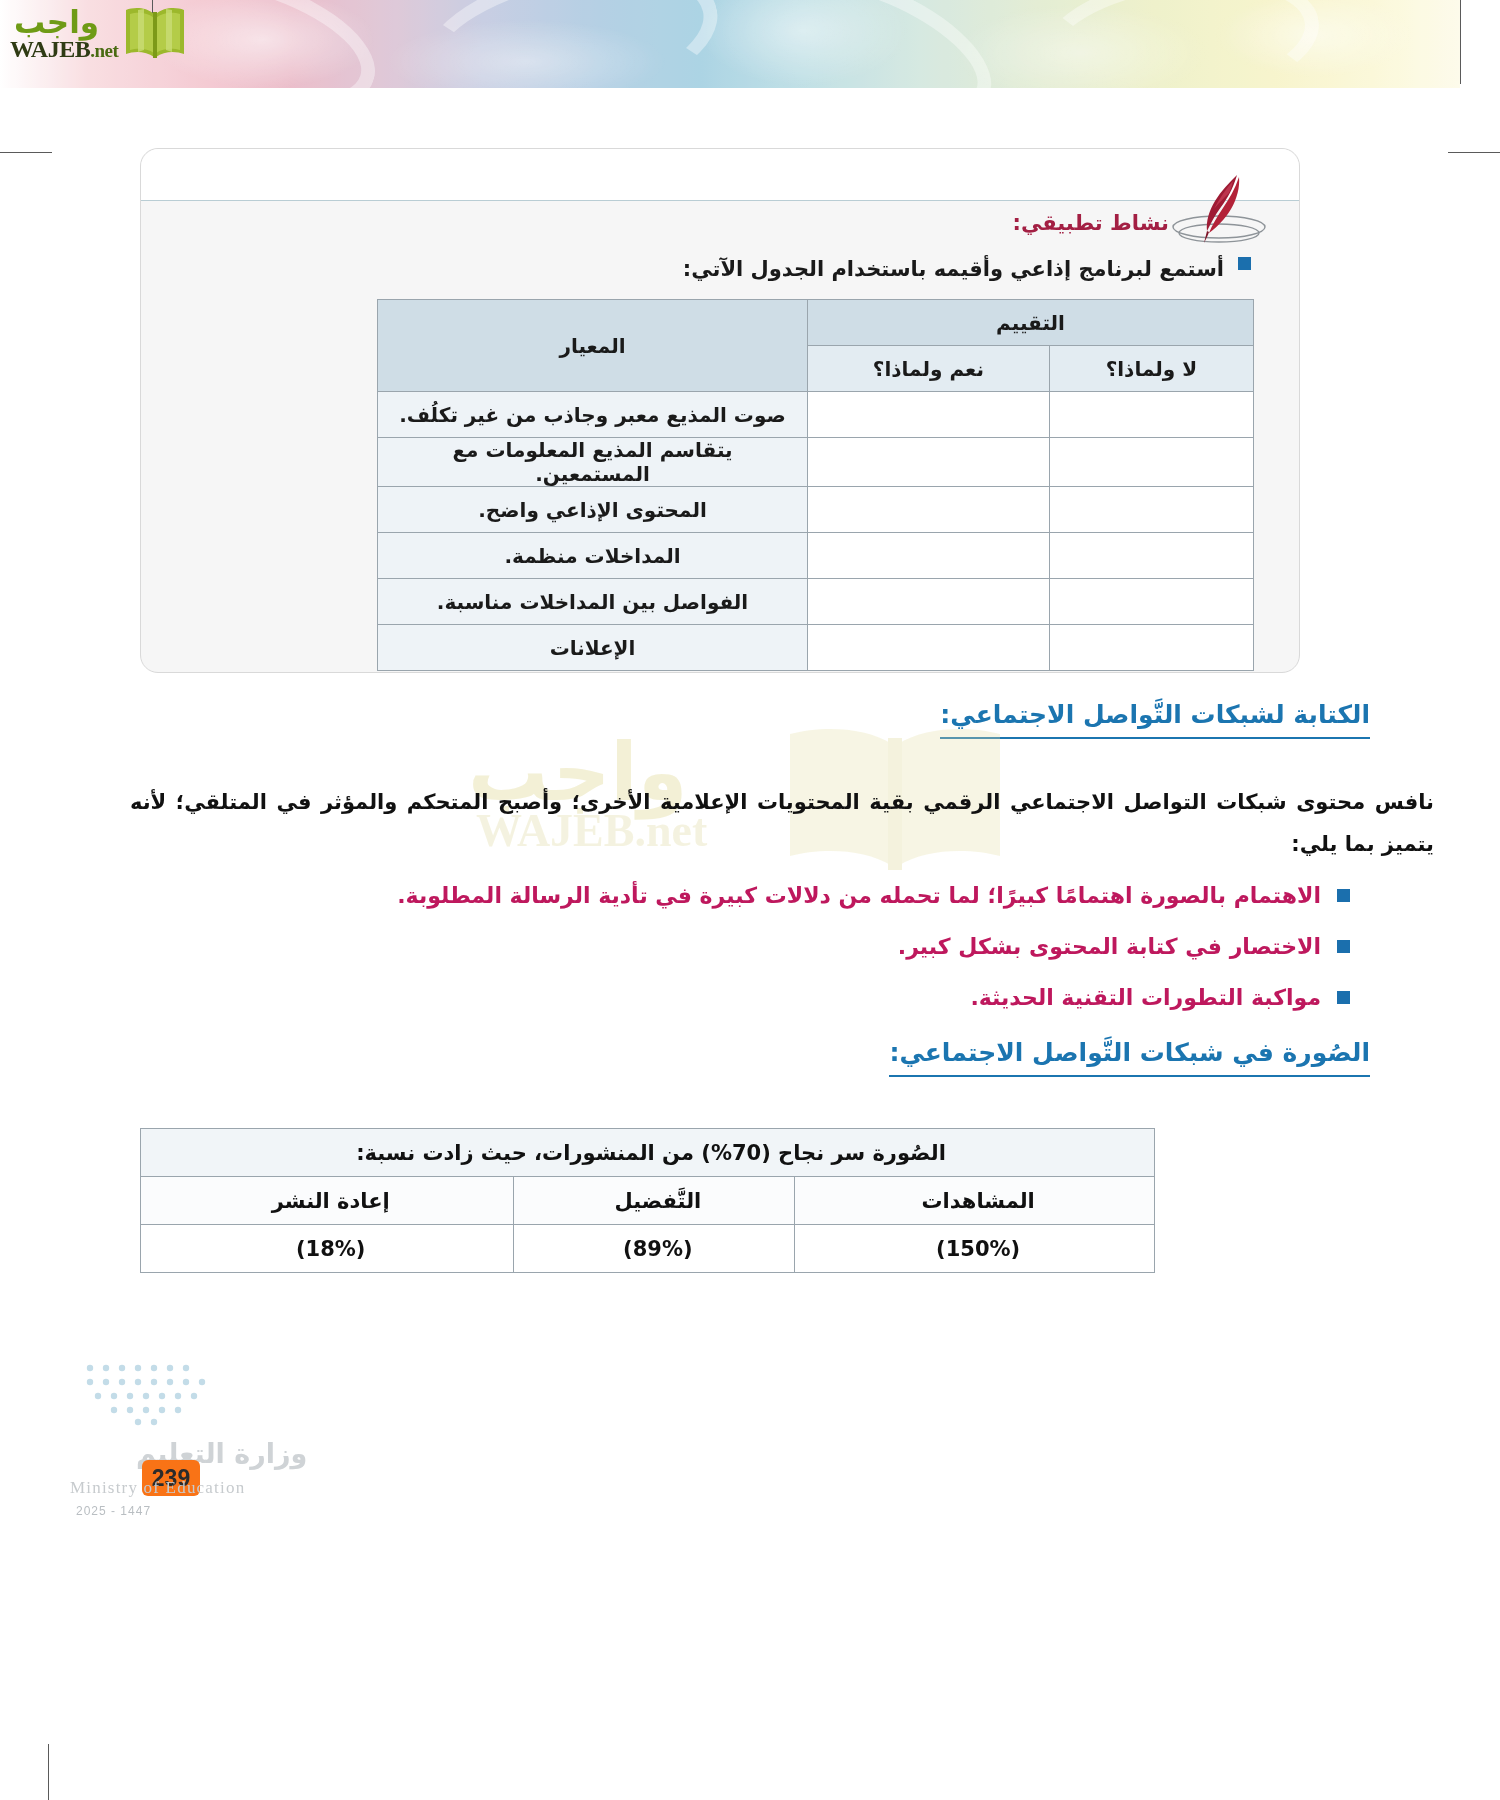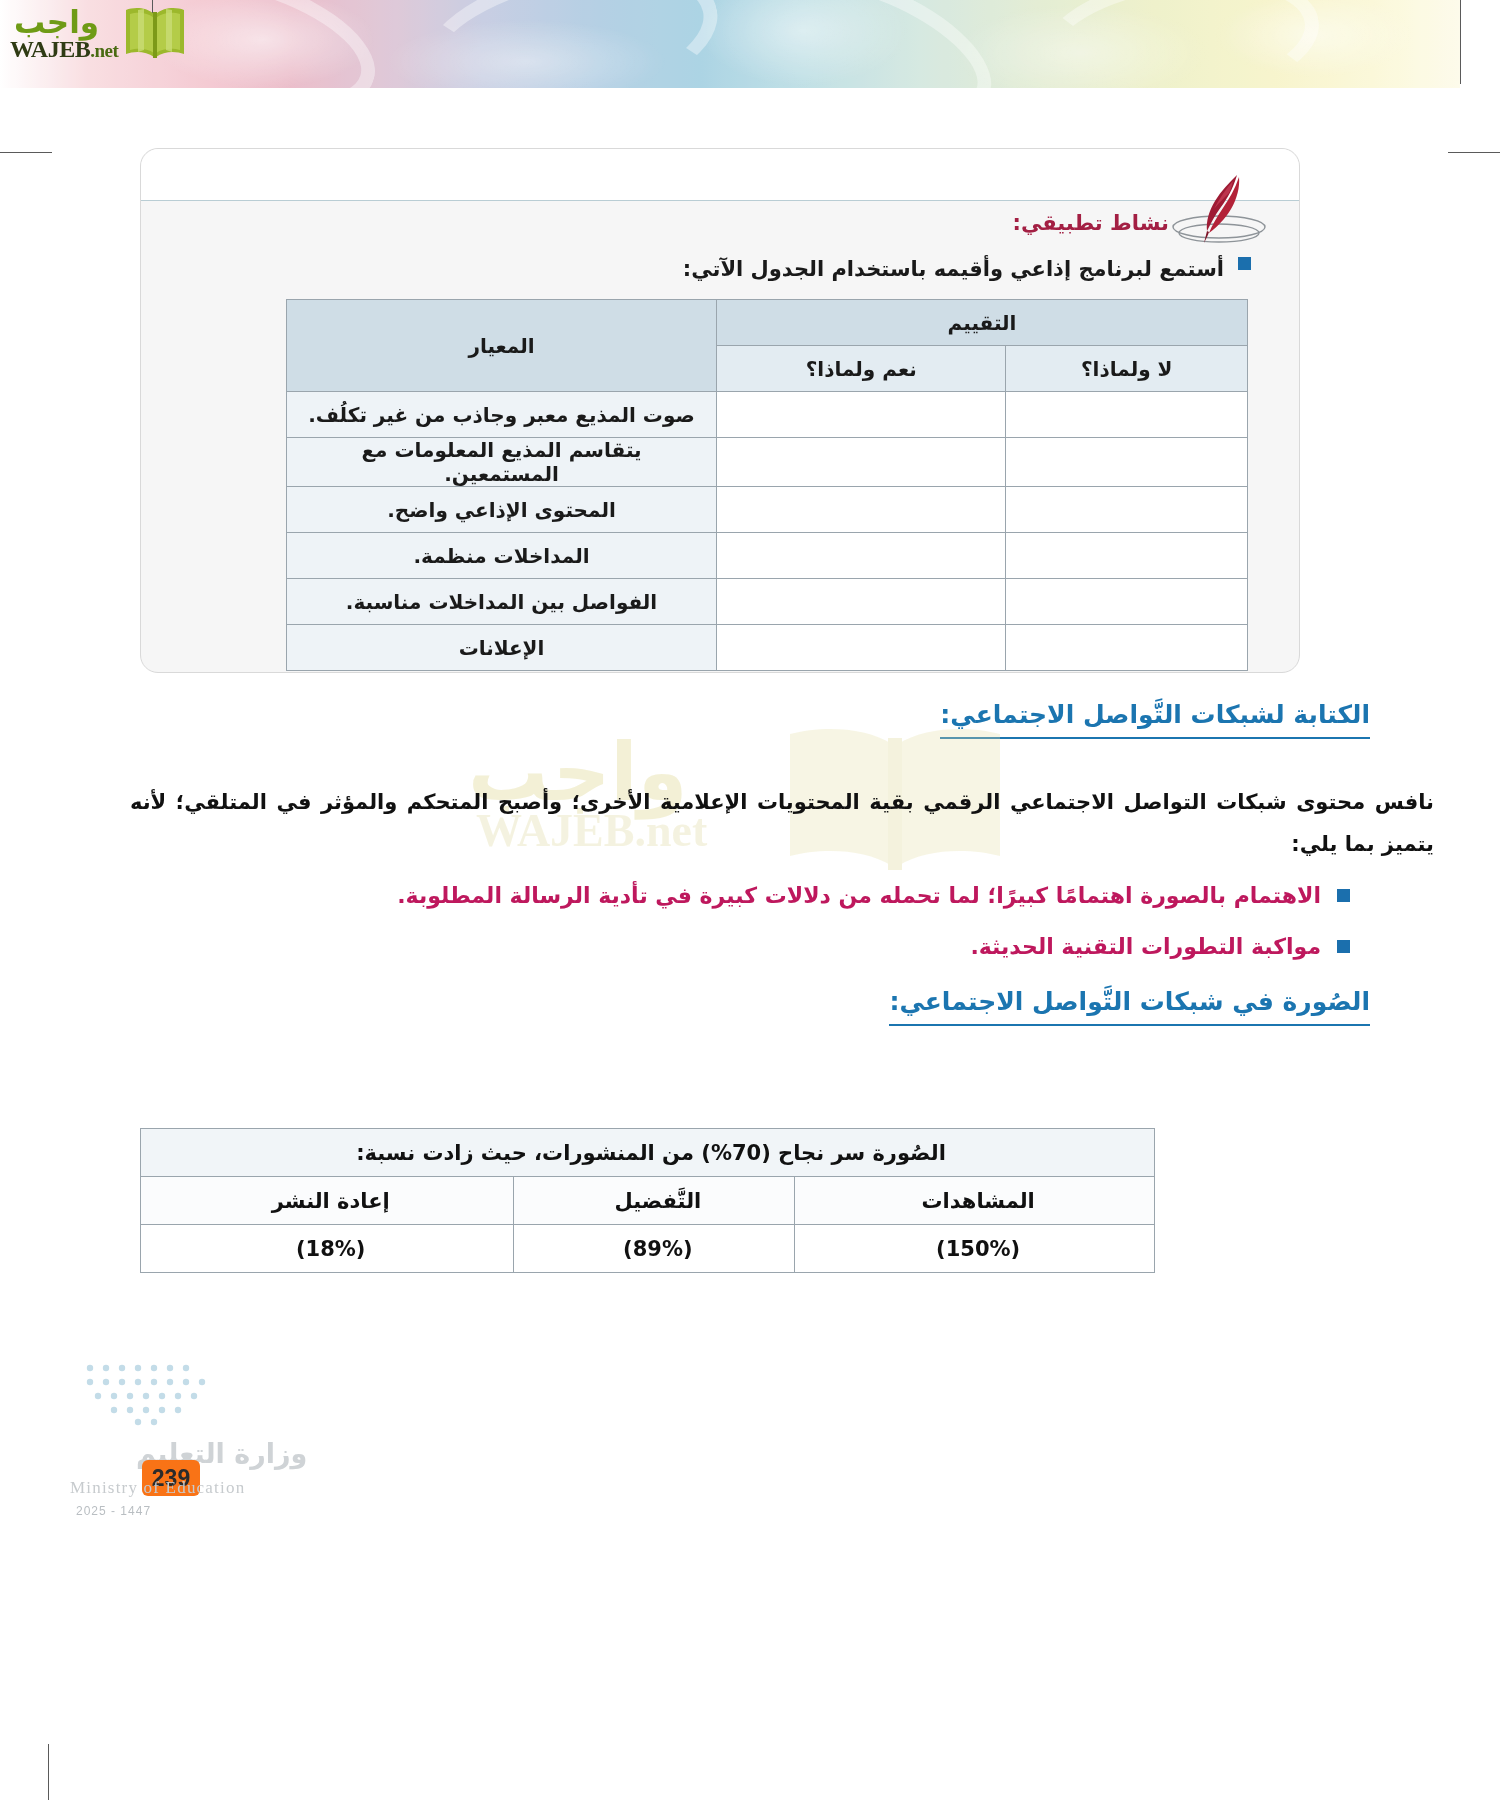--- a/index.html
+++ b/index.html
@@ -134,22 +134,22 @@
   .sq-bullet {
     width: 13px; height: 13px;
     background: #1b6fad;
     display: inline-block;
     flex: 0 0 auto;
   }
 
   
   .crit-table {
     position: absolute;
-    top: 150px; right: 51px;
-    width: 962px;
+    top: 150px; right: 45px;
+    width: 877px;
     border-collapse: collapse;
     font-size: 20px;
   }
   .crit-table th, .crit-table td {
     border: 1px solid #9aa5ad;
     height: 46px;
     text-align: center;
     color: #1a1a1a;
     font-weight: 700;
   }
@@ -396,20 +396,24 @@
   <div class="sec-head-row">
     <div class="sec-head">الكتابة لشبكات التَّواصل الاجتماعي:</div>
   </div>
 
   <div class="para" style="margin-top:42px;">نافس محتوى شبكات التواصل الاجتماعي الرقمي بقية المحتويات الإعلامية الأخرى؛ وأصبح المتحكم والمؤثر في المتلقي؛ لأنه يتميز بما يلي:</div>
 
   <ul class="bullets">
     <li>
       <span class="sq-bullet"></span>
       <span class="txt">الاهتمام بالصورة اهتمامًا كبيرًا؛ لما تحمله من دلالات كبيرة في تأدية الرسالة المطلوبة.</span>
+    </li>
+    <li>
+      <span class="sq-bullet"></span>
+      <span class="txt">الاختصار في كتابة المحتوى بشكل كبير.</span>
     </li>
     <li>
       <span class="sq-bullet"></span>
       <span class="txt">مواكبة التطورات التقنية الحديثة.</span>
     </li>
   </ul>
 
   <div class="sec-head-row" style="margin-top:28px;">
     <div class="sec-head">الصُورة في شبكات التَّواصل الاجتماعي:</div>
   </div>

